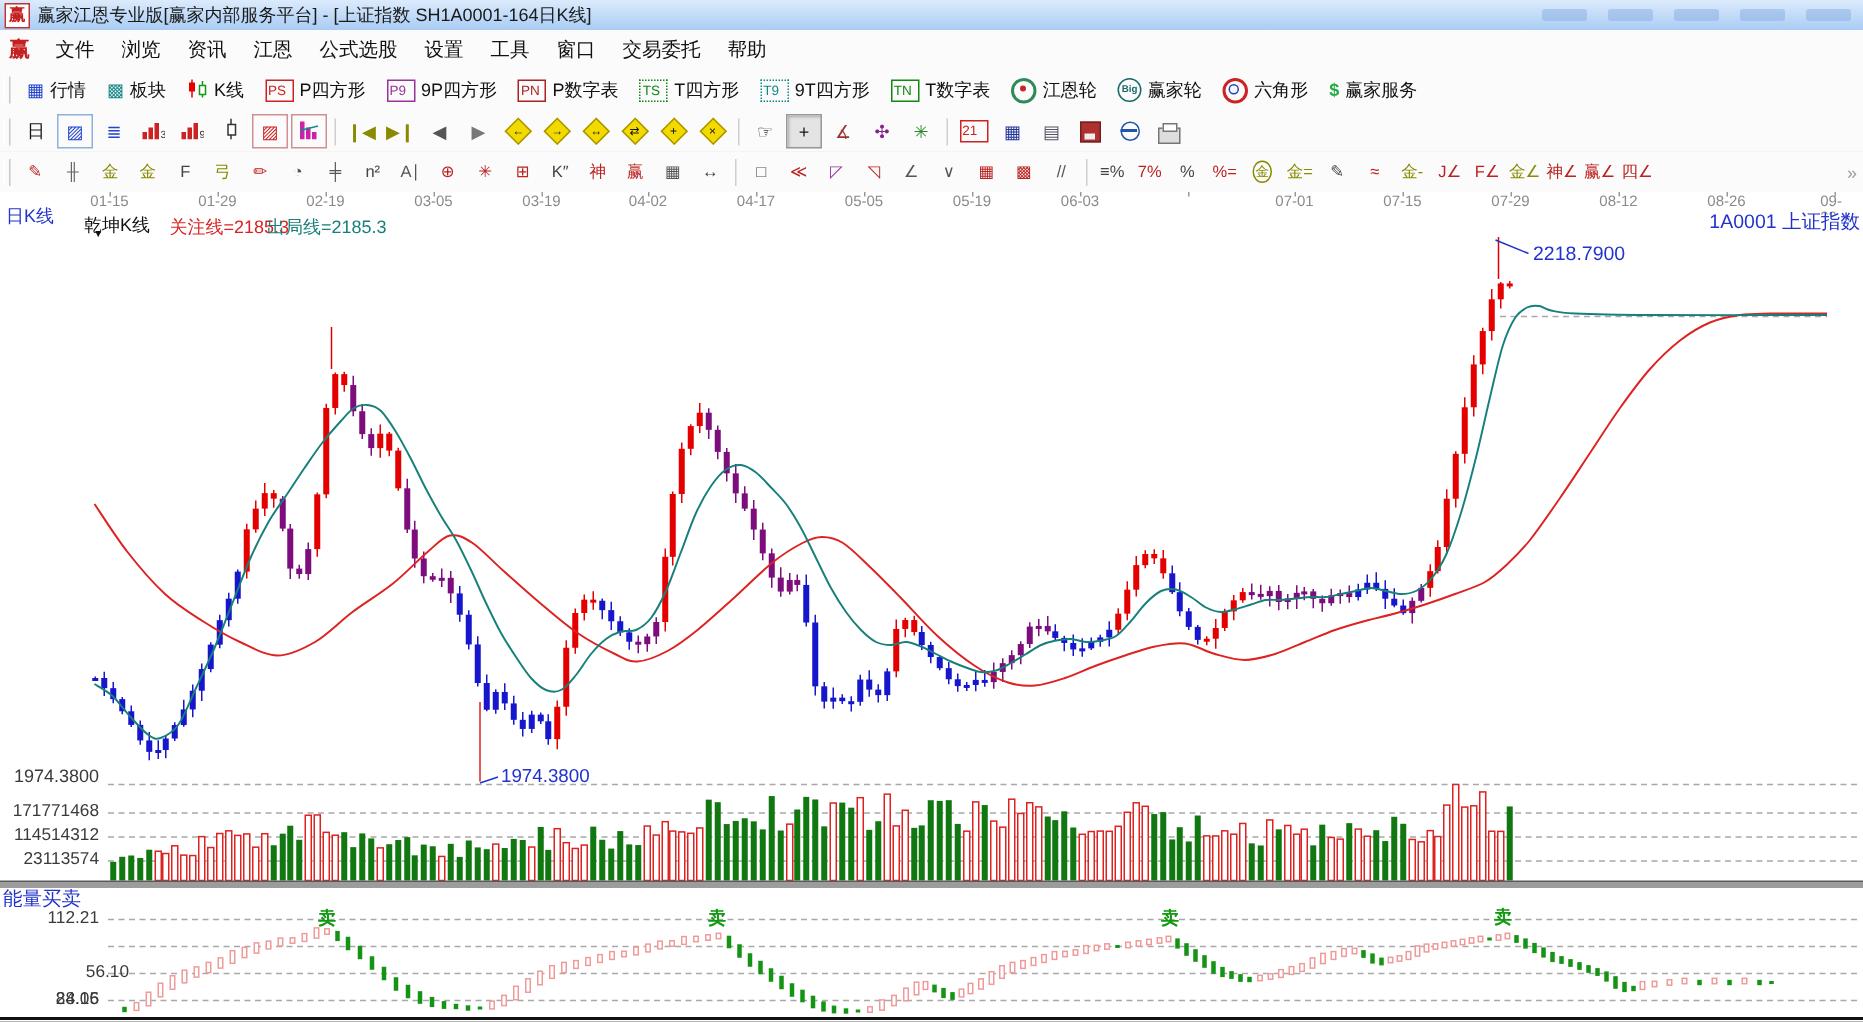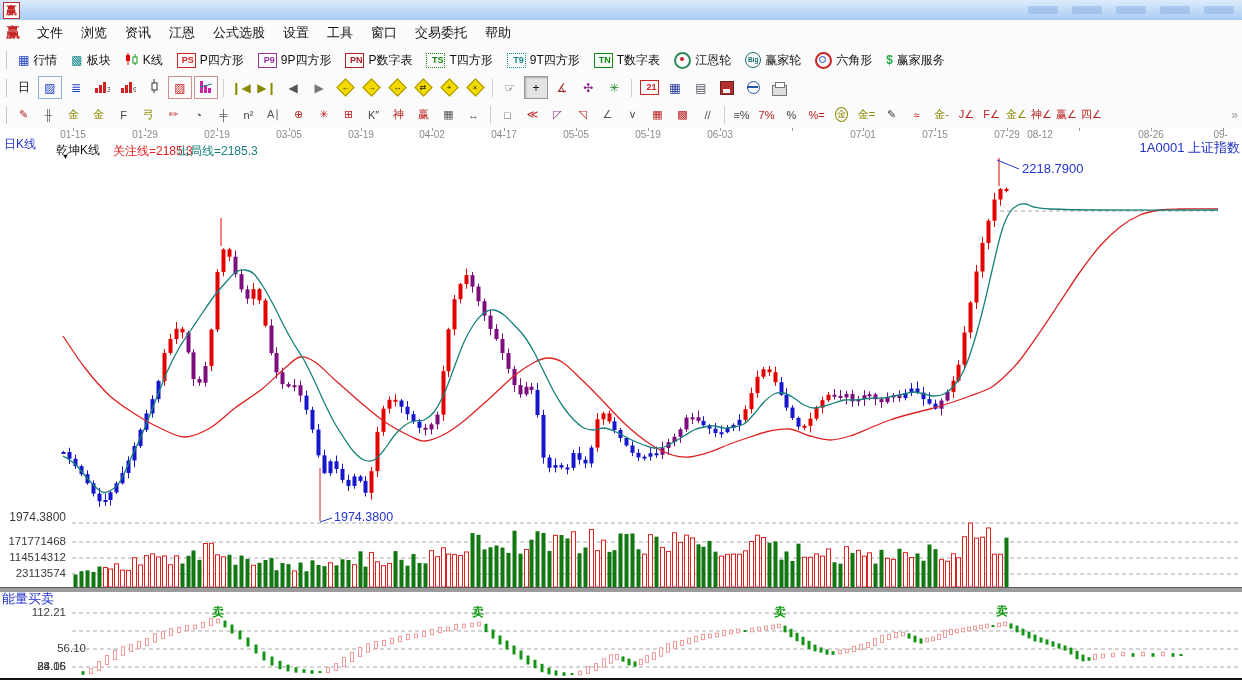--- a/index.html
+++ b/index.html
@@ -19,22 +19,22 @@
   .mlogo{color:#c42222;font-weight:bold;font-size:14px;margin:0 8px 0 6px;}
   .mitem{padding:3px 9px;color:#111;cursor:default;}
   
   .tb{position:absolute;left:0;width:1242px;background:#fbfbfb;display:flex;align-items:center;}
   #tb1{top:46px;height:28px;border-bottom:1px solid #e0e0e0;font-size:12px;}
   #tb2{top:74px;height:27px;border-bottom:1px solid #e0e0e0;}
   #tb3{top:101px;height:27px;border-bottom:1px solid #2a2a2a;}
   .sep{width:1px;height:18px;background:#cfcfcf;margin:0 4px;}
   .grip{width:3px;height:18px;border-left:1px solid #fff;border-right:1px solid #c8c8c8;margin:0 4px 0 2px;}
   .t1item{display:flex;align-items:center;gap:4px;padding:2px 7px;color:#111;cursor:default;}
-  .badge{display:inline-block;min-width:15px;height:13px;line-height:13px;text-align:right;
-    font-size:9px;font-weight:bold;padding:0 1px;}
+  .badge{display:inline-block;min-width:15px;height:13px;line-height:13px;text-align:left;
+    font-size:9px;font-weight:normal;padding:0 1px;}
   .wheel{width:13px;height:13px;border:2px solid #2e8b57;border-radius:50%;position:relative;}
   .wheel::after{content:"";position:absolute;left:3.5px;top:3.5px;width:4px;height:4px;background:#cc2222;border-radius:50%;}
   .bigwheel{width:14px;height:14px;border:1.5px solid #196a6a;border-radius:50%;
     font-size:6.5px;color:#196a6a;font-weight:bold;text-align:center;line-height:13px;}
   .hexc{width:13px;height:13px;border:2px solid #cc2222;border-radius:50%;position:relative;}
   .hexc::after{content:"";position:absolute;left:2px;top:2px;width:5px;height:5px;border:1.5px solid #2244bb;border-radius:50%;}
   .t2item{display:flex;align-items:center;justify-content:center;min-width:22px;height:21px;margin:0 1px;
     font-size:13px;cursor:default;border:1px solid transparent;}
   .framedB{border-color:#8fb0d8;}
   .framedR{border-color:#d09090;}
@@ -62,20 +62,21 @@
   .axlbl{position:absolute;z-index:3;width:66px;text-align:right;font-size:11.5px;color:#3a3a3a;pointer-events:none;}
   .selltxt{position:absolute;z-index:3;font-size:12px;font-weight:bold;color:#119911;pointer-events:none;}
 </style>
 </head>
 <body>
 
 <div id="win">
 
   <div class="titlebar">
     <span class="tlogo">赢</span>
+    <span>赢家江恩专业版[赢家内部服务平台] - [上证指数  SH1A0001-164日K线]</span>
     <span class="ghosts" id="ghosts">
         <span class="ghost"></span>
         <span class="ghost"></span>
         <span class="ghost"></span>
         <span class="ghost"></span>
         <span class="ghost"></span>
       </span>
   </div>
 
   <div class="menubar">
@@ -436,21 +437,21 @@
       <span class="dlabel" style="left: 720px;">06-03</span>
       <span class="dtick" style="left: 792px;"></span>
       <span class="dlabel" style="left: 792px; margin-top: 24px;">06-17</span>
       <span class="dtick" style="left: 863px;"></span>
       <span class="dlabel" style="left: 863px;">07-01</span>
       <span class="dtick" style="left: 935px;"></span>
       <span class="dlabel" style="left: 935px;">07-15</span>
       <span class="dtick" style="left: 1007px;"></span>
       <span class="dlabel" style="left: 1007px;">07-29</span>
       <span class="dtick" style="left: 1079px;"></span>
-      <span class="dlabel" style="left: 1040px;">08-12</span>
+      <span class="dlabel" style="left: 1079px;">08-12</span>
       <span class="dtick" style="left: 1151px;"></span>
       <span class="dlabel" style="left: 1151px;">08-26</span>
       <span class="dtick" style="left: 1223px;"></span>
       <span class="dlabel" style="left: 1223px;">09-09</span>
     </div>
 
   <div id="chartbox"></div>
   <svg id="cv" width="1242" height="681">
       <line x1="72" x2="1240" y1="523" y2="523" stroke="#a8a8a8" stroke-dasharray="4 3" stroke-width="1"></line>
       <line x1="1000" x2="1218" y1="211" y2="211" stroke="#a8a8a8" stroke-dasharray="4 3" stroke-width="1"></line>

